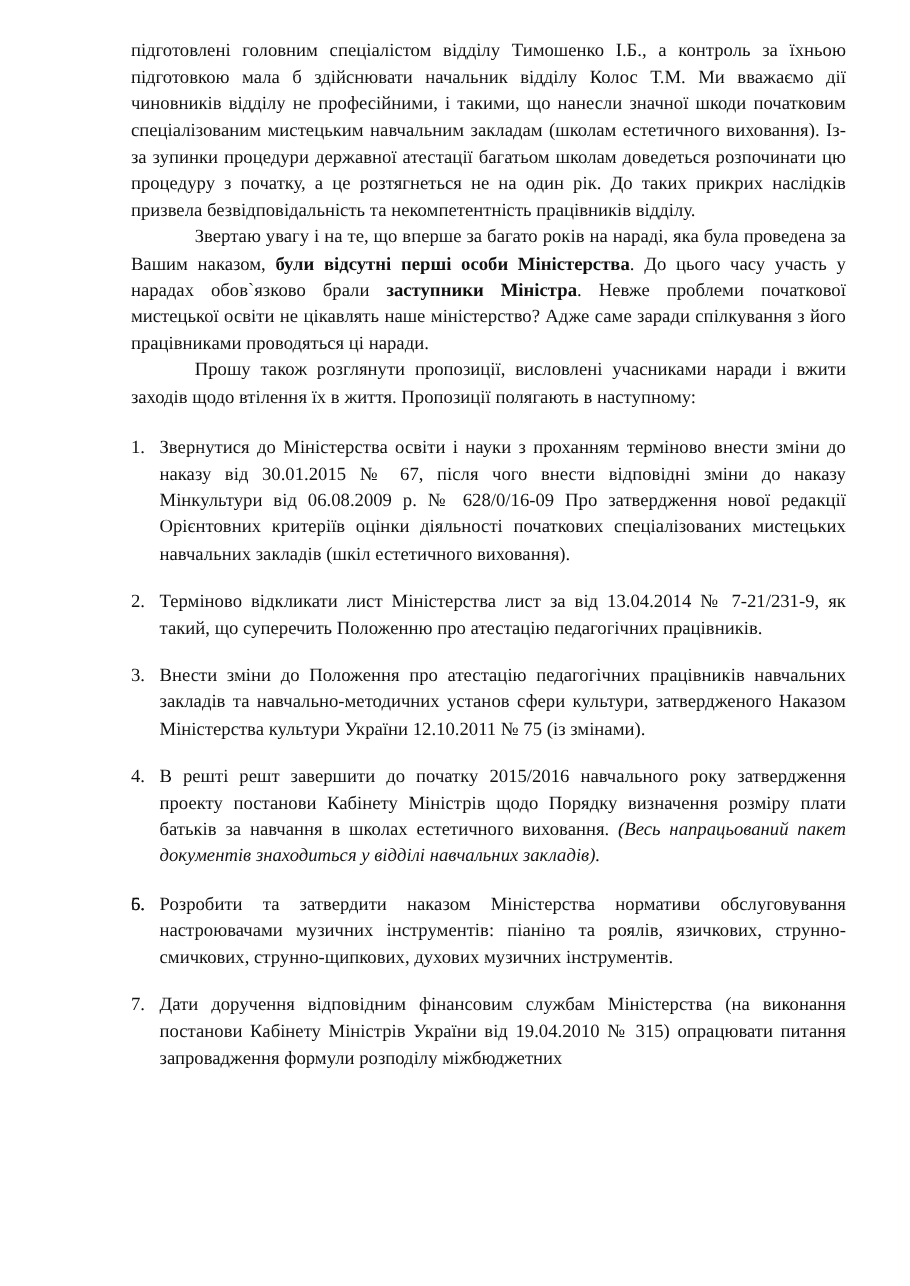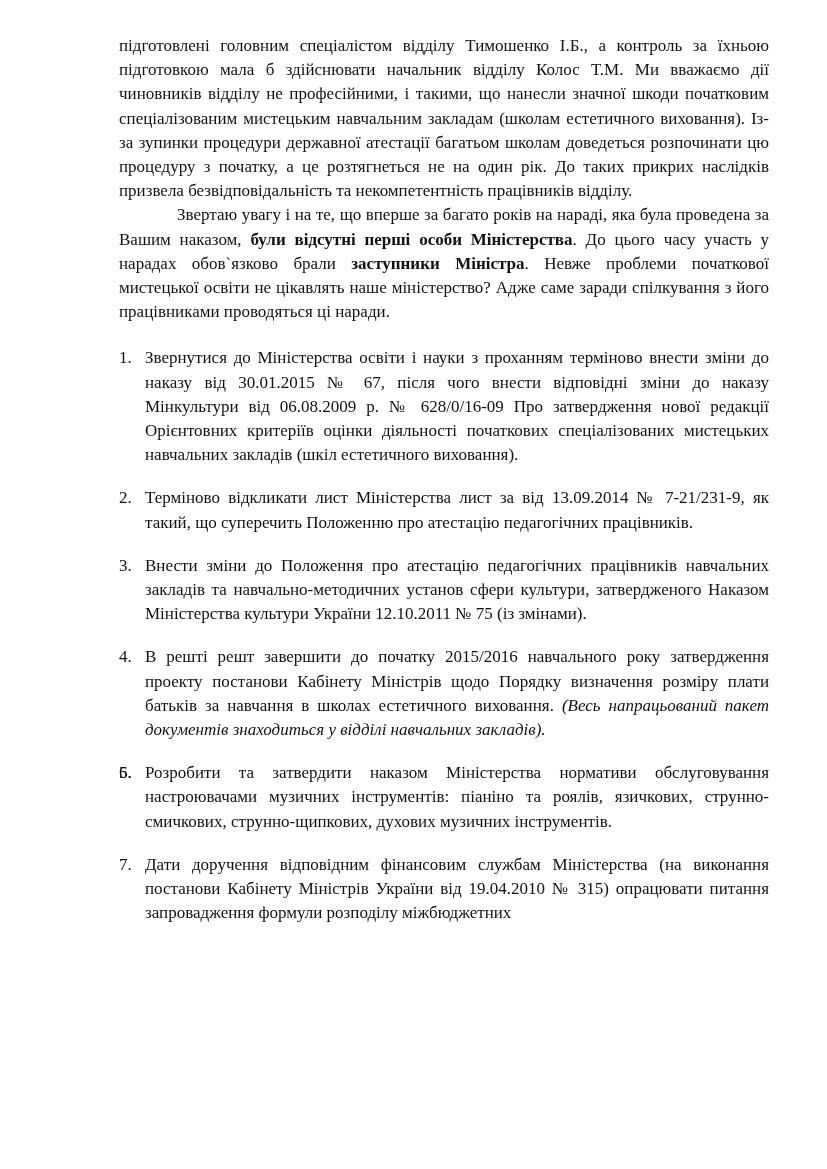--- a/index.html
+++ b/index.html
@@ -27,29 +27,32 @@
 </head>
 <body>
 
 <div class="page">
   <p class="para">
     <span>підготовлені головним спеціалістом відділу Тимошенко І.Б., а контроль за їхньою підготовкою мала б здійснювати начальник відділу Колос Т.М. Ми вважаємо дії чиновників відділу не професійними, і такими, що нанесли значної шкоди початковим спеціалізованим мистецьким навчальним закладам (школам естетичного виховання). Із-за зупинки процедури державної атестації багатьом школам доведеться розпочинати цю процедуру з початку, а це розтягнеться не на один рік. До таких прикрих наслідків призвела безвідповідальність та некомпетентність працівників відділу.</span>
   </p>
   <p class="para indent">
     <span>Звертаю увагу і на те, що вперше за багато років на нараді, яка була проведена за Вашим наказом, </span><b>були відсутні перші особи Міністерства</b><span>. До цього часу участь у нарадах обов`язково брали </span><b>заступники Міністра</b><span>. Невже проблеми початкової мистецької освіти не цікавлять наше міністерство? Адже саме заради спілкування з його працівниками проводяться ці наради.</span>
   </p>
+  <p class="para indent">
+    <span>Прошу також розглянути пропозиції, висловлені учасниками наради і вжити заходів щодо втілення їх в життя. Пропозиції полягають в наступному:</span>
+  </p>
 
   <ol class="list">
     <li class="list-item">
       <span class="list-num">1.</span>
       <span>Звернутися до Міністерства освіти і науки з проханням терміново внести зміни до наказу від 30.01.2015  № 67, після чого внести відповідні зміни до наказу Мінкультури від 06.08.2009 р. № 628/0/16-09 Про затвердження нової редакції Орієнтовних критеріїв оцінки діяльності початкових спеціалізованих мистецьких навчальних закладів (шкіл естетичного виховання).</span>
     </li>
     <li class="list-item">
       <span class="list-num">2.</span>
-      <span>Терміново відкликати лист Міністерства лист за від 13.09.2014 № 7-21/231-9, як такий, що суперечить Положенню про атестацію педагогічних працівників.</span>
+      <span>Терміново відкликати лист Міністерства лист за від 13.04.2014 № 7-21/231-9, як такий, що суперечить Положенню про атестацію педагогічних працівників.</span>
     </li>
     <li class="list-item">
       <span class="list-num">3.</span>
       <span>Внести зміни до Положення про атестацію педагогічних працівників навчальних закладів та навчально-методичних установ сфери культури, затвердженого Наказом Міністерства культури України 12.10.2011 № 75 (із змінами).</span>
     </li>
     <li class="list-item">
       <span class="list-num">4.</span>
       <span>В решті решт завершити до початку 2015/2016 навчального року затвердження проекту постанови Кабінету Міністрів щодо Порядку визначення розміру плати батьків за навчання в школах естетичного виховання. </span><i>(Весь напрацьований пакет документів знаходиться у відділі навчальних закладів).</i>
     </li>
     <li class="list-item">

